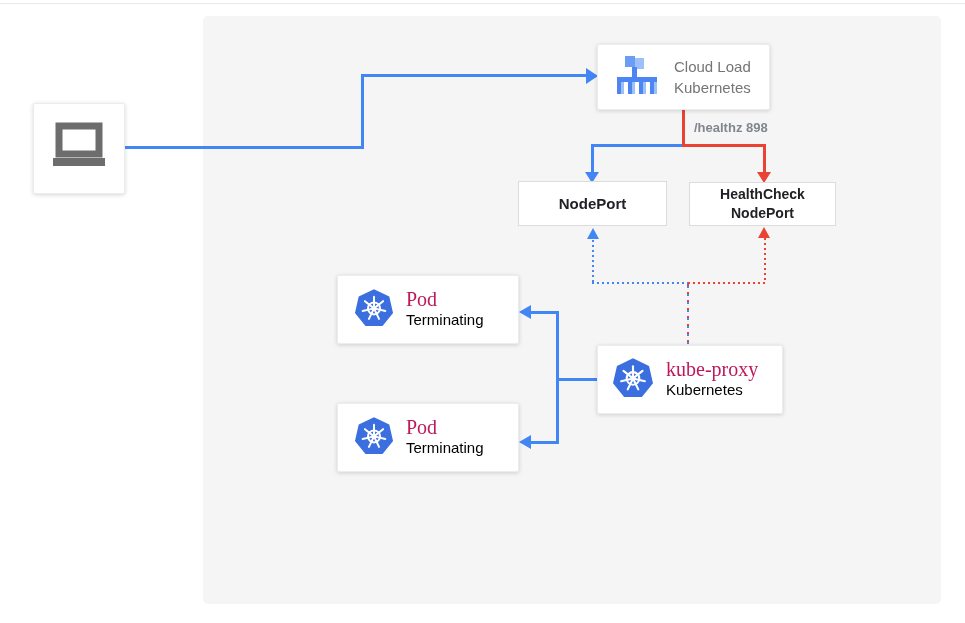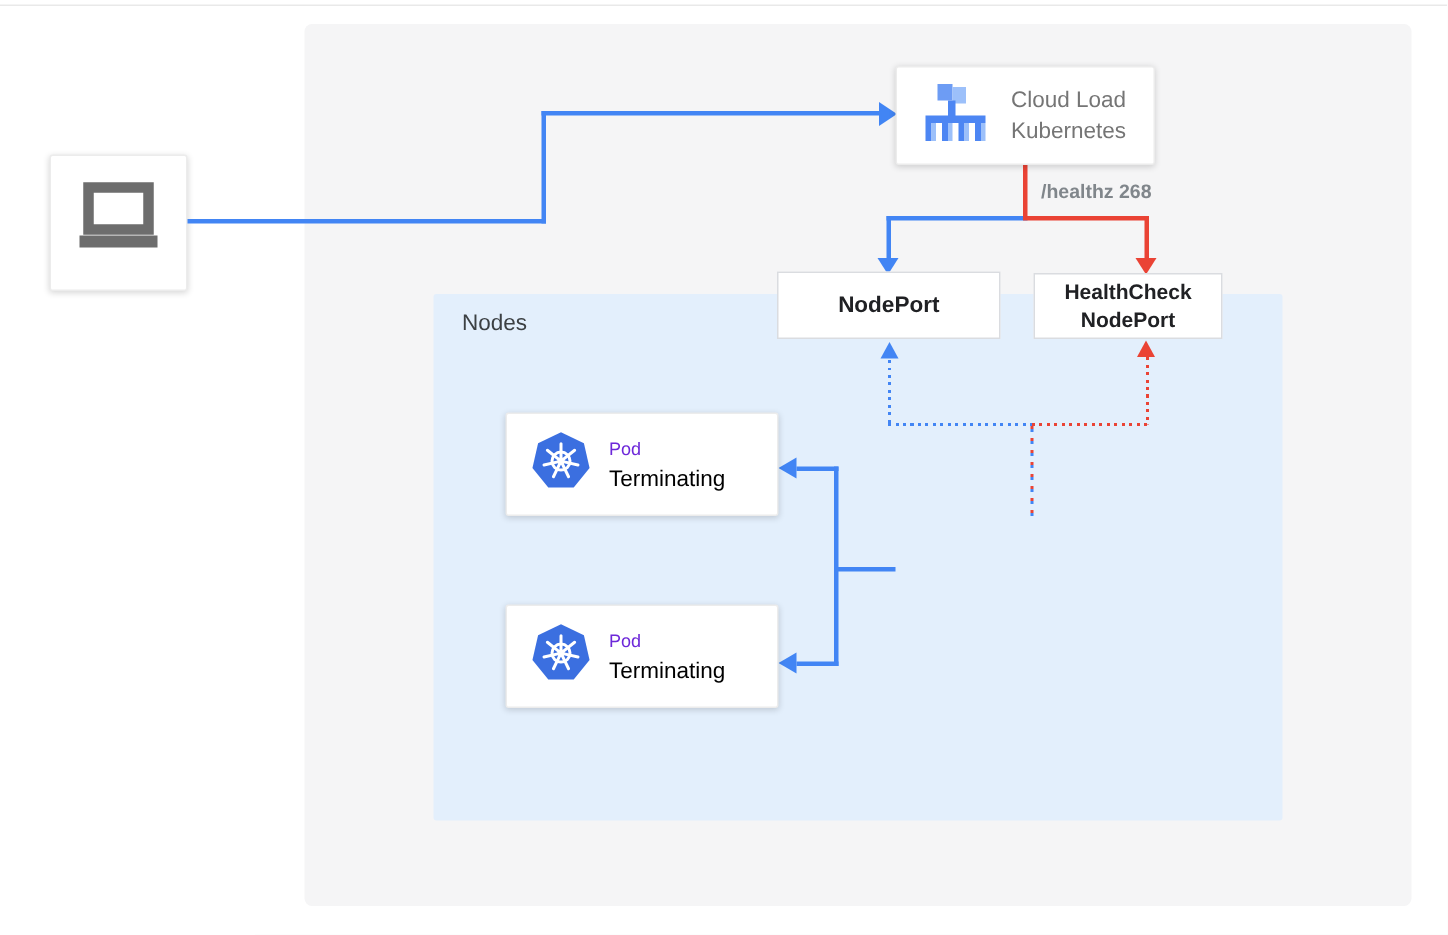--- a/index.html
+++ b/index.html
@@ -34,25 +34,25 @@
   .clb-box { left: 597px; top: 44px; width: 173px; height: 66px; padding-left: 17px; }
   .pod1-box { left: 337px; top: 275px; width: 182px; height: 69px; padding-left: 16px; }
   .pod2-box { left: 337px; top: 403px; width: 182px; height: 69px; padding-left: 16px; }
   .kproxy-box { left: 597px; top: 345px; width: 186px; height: 69px; padding-left: 14px; }
   .port-box {
     position: absolute; background: #ffffff; border: 1px solid #dadce0;
     display: flex; flex-direction: column; align-items: center; justify-content: center;
     z-index: 5;
   }
   .nodeport-box { left: 518px; top: 181px; width: 149px; height: 45px; }
-  .hc-box { left: 689px; top: 182px; width: 126px; height: 44px; }
+  .hc-box { left: 689px; top: 182px; width: 147px; height: 44px; }
   .port-label { font-size: 15px; font-weight: bold; color: #202124; line-height: 19px; }
   .hc-box .port-label { font-size: 14px; }
   .entity-text { margin-left: 12px; }
-  .entity-title { font-size: 12px; color: #6d28d9; line-height: 21px; }
+  .entity-title { font-size: 20px; color: #be185d; line-height: 21px; font-family: Liberation Serif, serif; }
   .entity-sub { font-size: 15px; color: #000000; line-height: 20px; }
   .clb-text { margin-left: 15px; }
   .clb-line { font-size: 15px; color: #757575; line-height: 21px; }
   .healthz-label {
     position: absolute; left: 694px; top: 120px;
     font-size: 13px; font-weight: bold; color: #80868b; z-index: 4;
   }
   
   .seg { position: absolute; z-index: 2; }
   .seg.blue { background: #4285f4; }
@@ -77,23 +77,20 @@
   .arr-up-blue    { border-left: 6px solid transparent; border-right: 6px solid transparent; border-bottom: 11px solid #4285f4; }
   .arr-up-red     { border-left: 6px solid transparent; border-right: 6px solid transparent; border-bottom: 11px solid #ea4335; }
 </style>
 </head>
 <body>
 
 <div class="canvas">
   <div class="top-hairline"></div>
   <div class="panel"></div>
 
-  <div class="nodes-container">
-    <div class="nodes-label">Nodes</div>
-  </div>
 
   <div class="card laptop-box">
     <span>
       <svg width="62" height="56" viewBox="0 0 62 56">
         <rect x="11" y="7" width="40" height="28" fill="none" stroke="#6d6d6d" stroke-width="7"></rect>
         <rect x="5" y="39" width="52" height="8" fill="#6d6d6d"></rect>
       </svg>
     </span>
   </div>
 
@@ -119,21 +116,21 @@
           <rect x="39" y="27" width="3" height="12" fill="#9cc0fa"></rect>
       </svg>
     </span>
     <div class="clb-text">
       <div class="clb-line">Cloud Load</div>
       <div class="clb-line">Kubernetes</div>
     </div>
   </div>
 
   <div class="seg red" style="left:682px; top:110px; width:3px; height:36px;"></div>
-  <div class="healthz-label">/healthz 268</div>
+  <div class="healthz-label">/healthz 898</div>
   <div class="seg blue" style="left:591px; top:144px; width:94px; height:3px;"></div>
   <div class="seg blue" style="left:591px; top:144px; width:3px; height:31px;"></div>
   <div class="arr arr-down-blue" style="left:585px; top:172px;"></div>
   <div class="seg red" style="left:682px; top:144px; width:84px; height:3px;"></div>
   <div class="seg red" style="left:763px; top:144px; width:3px; height:31px;"></div>
   <div class="arr arr-down-red" style="left:757px; top:172px;"></div>
 
   <div class="port-box nodeport-box">
     <div class="port-label">NodePort</div>
   </div>
@@ -196,13 +193,35 @@
         </g>
         <circle cx="50" cy="51" r="6" fill="#ffffff"></circle>
       </svg>
     </span>
     <div class="entity-text">
       <div class="entity-title">Pod</div>
       <div class="entity-sub">Terminating</div>
     </div>
   </div>
 
+  <div class="card kproxy-box" style="z-index:4;">
+    <span>
+      <svg width="42" height="42" viewBox="0 0 100 100">
+        <polygon points="50,3 88.2,21.4 97.6,62.4 71.2,95.2 28.8,95.2 2.4,62.4 11.8,21.4" fill="#3b6fe0"></polygon>
+        <g stroke="#ffffff" stroke-width="5" stroke-linecap="round" fill="none">
+          <circle cx="50" cy="51" r="15"></circle>
+          <line x1="50" y1="51" x2="50" y2="22"></line>
+          <line x1="50" y1="51" x2="72.7" y2="32.9"></line>
+          <line x1="50" y1="51" x2="78.3" y2="57.5"></line>
+          <line x1="50" y1="51" x2="62.6" y2="77.1"></line>
+          <line x1="50" y1="51" x2="37.4" y2="77.1"></line>
+          <line x1="50" y1="51" x2="21.7" y2="57.5"></line>
+          <line x1="50" y1="51" x2="27.3" y2="32.9"></line>
+        </g>
+        <circle cx="50" cy="51" r="6" fill="#ffffff"></circle>
+      </svg>
+    </span>
+    <div class="entity-text">
+      <div class="entity-title">kube-proxy</div>
+      <div class="entity-sub">Kubernetes</div>
+    </div>
+  </div>
 </div>
 
 </body></html>

